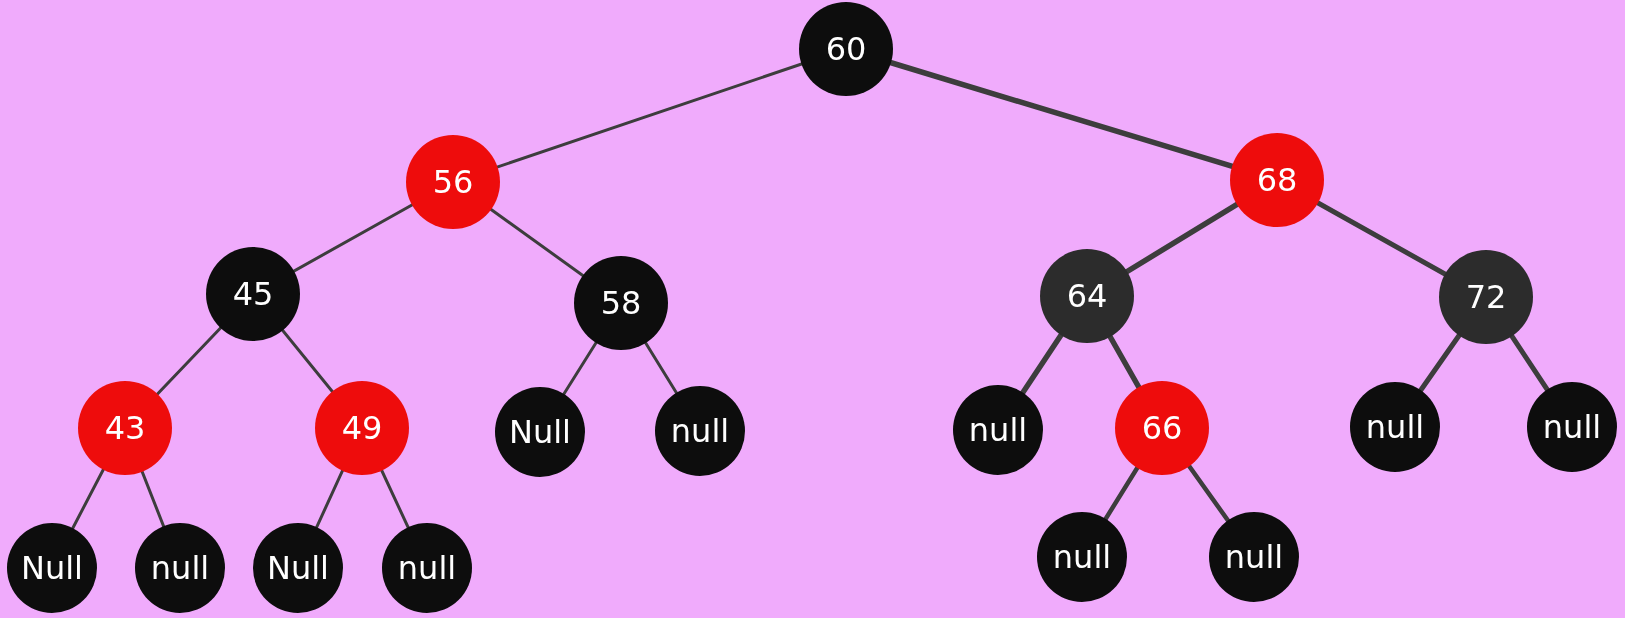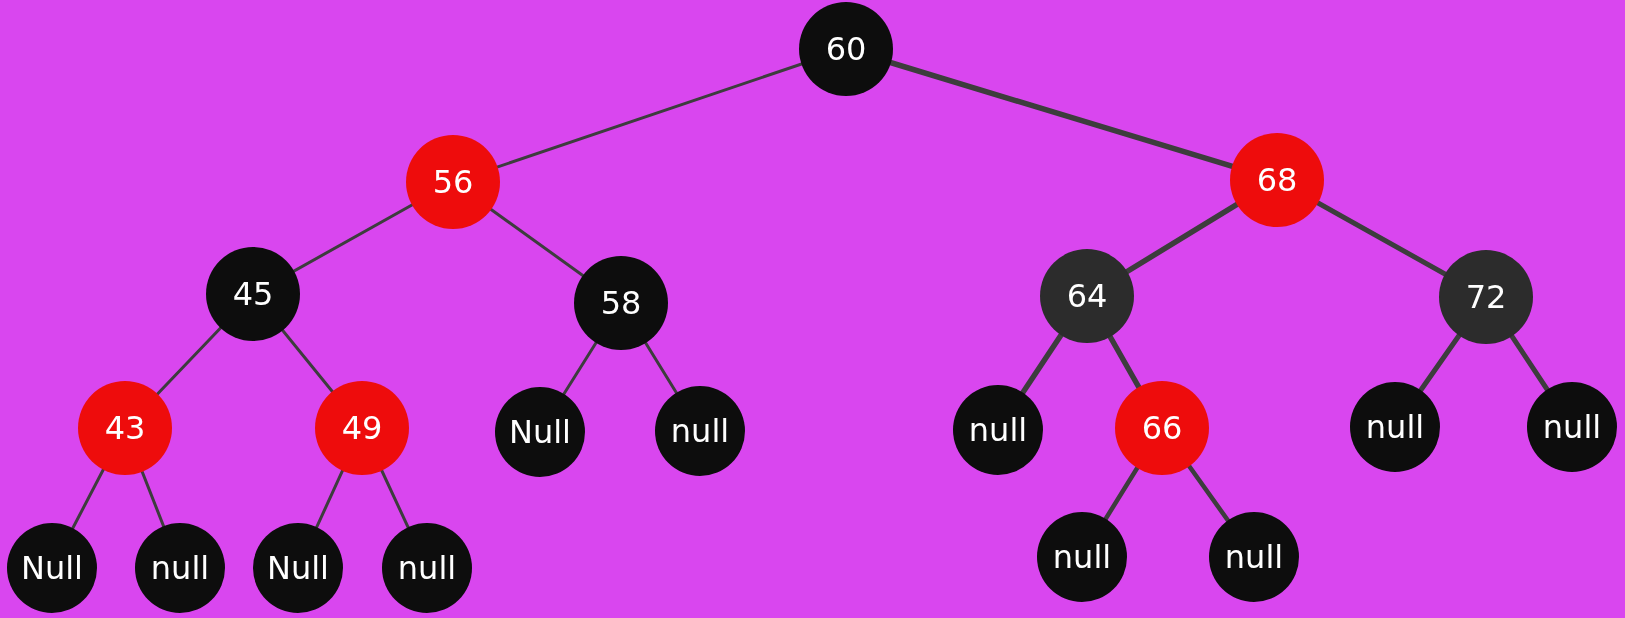--- a/index.html
+++ b/index.html
@@ -4,21 +4,21 @@
 <style>
   html, body {
     margin: 0;
     padding: 0;
     background: #ffffff;
   }
   .canvas {
     position: relative;
     width: 1625px;
     height: 618px;
-    background: #d946ef;
+    background: #f0abfc;
     overflow: hidden;
   }
   svg {
     display: block;
   }
   svg text {
     font-family: "DejaVu Sans", "Liberation Sans", sans-serif;
     font-size: 32px;
     font-weight: 400;
   }

